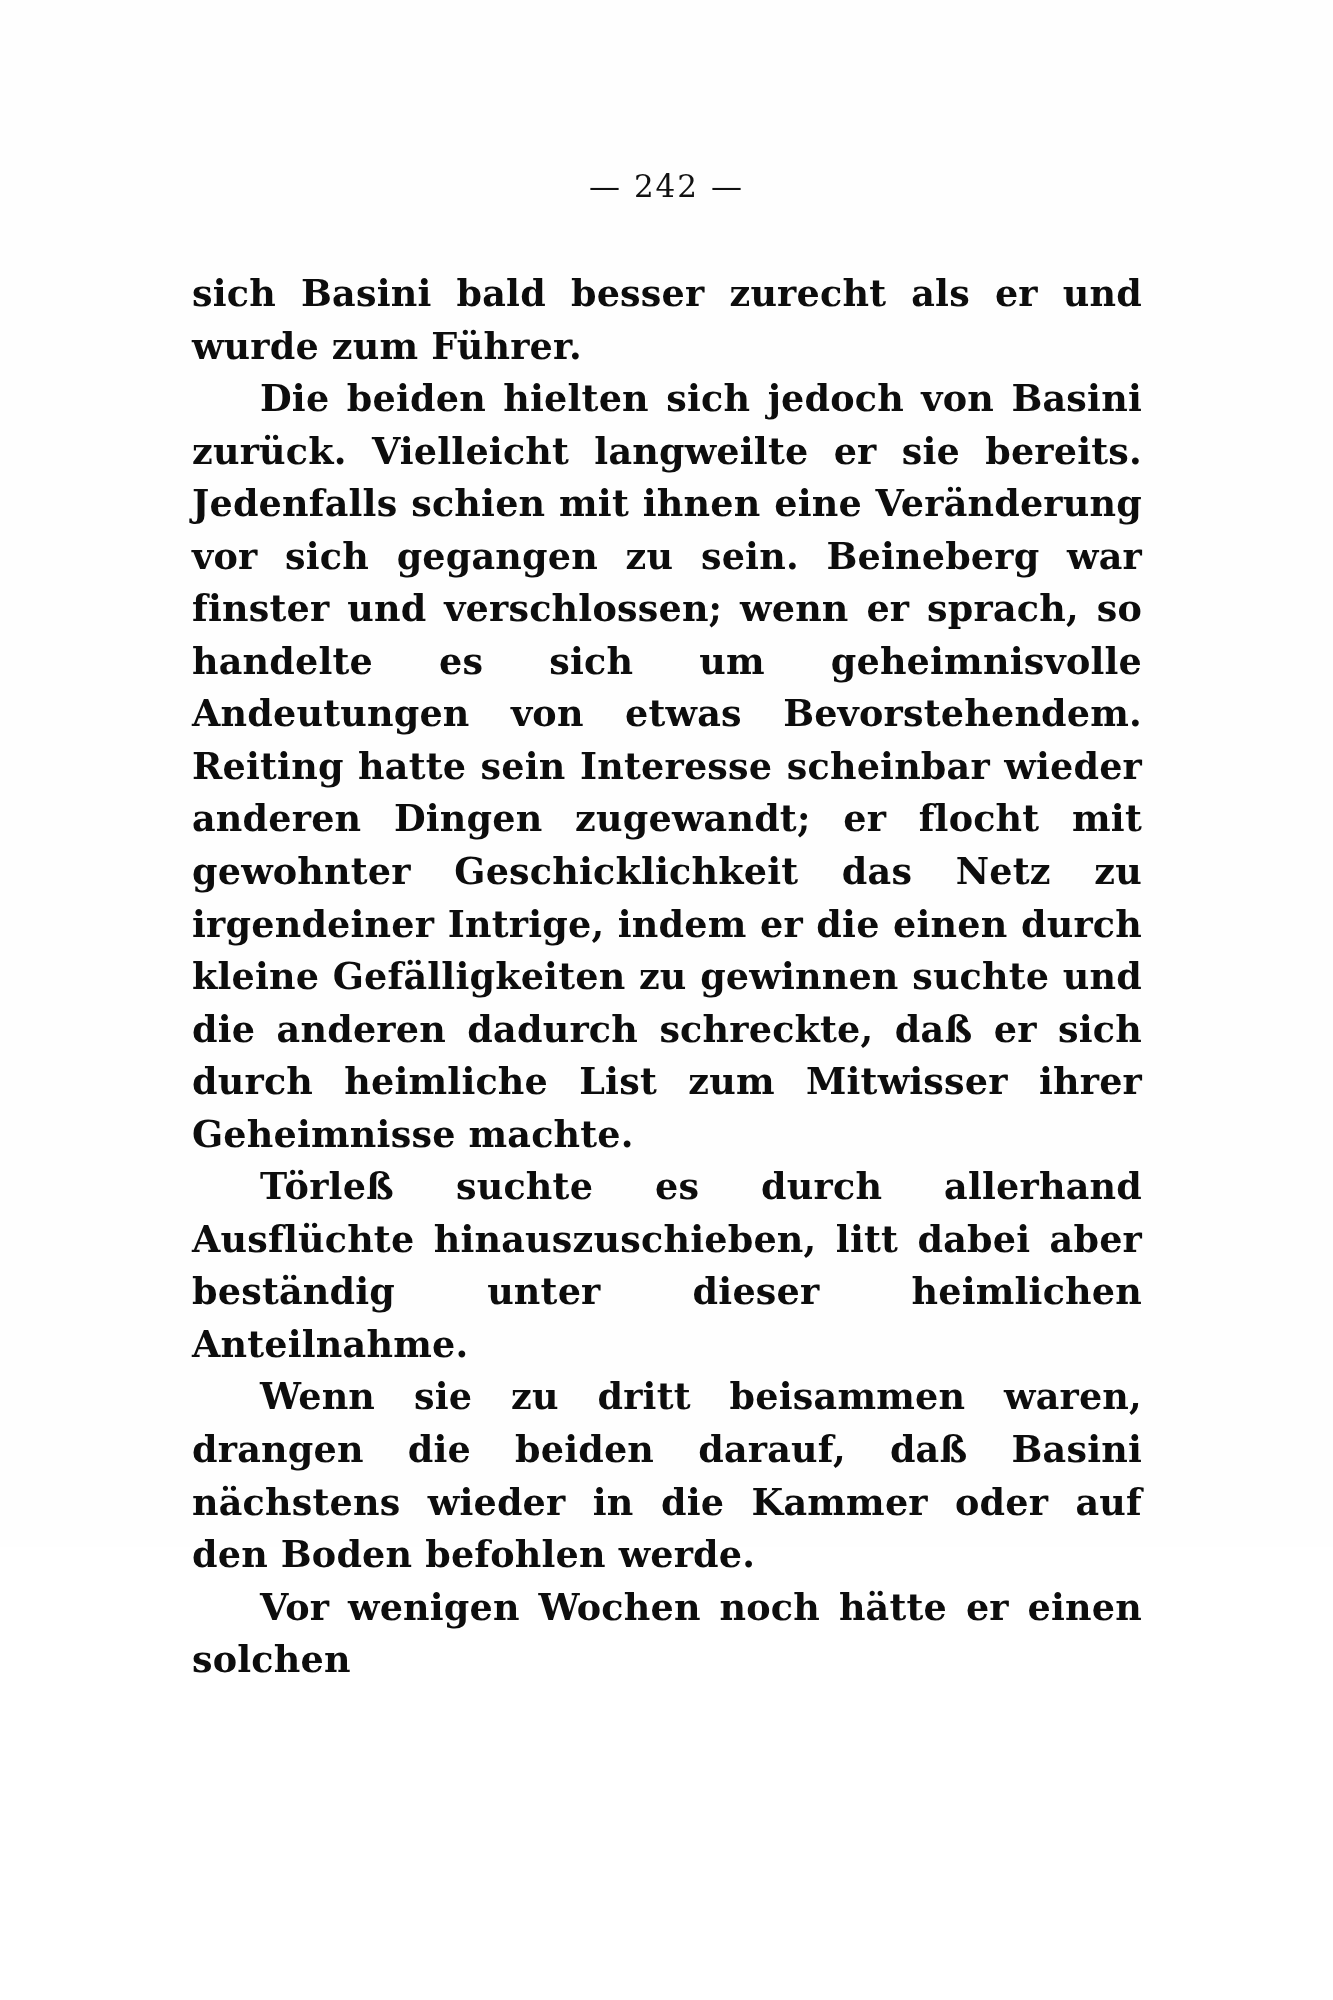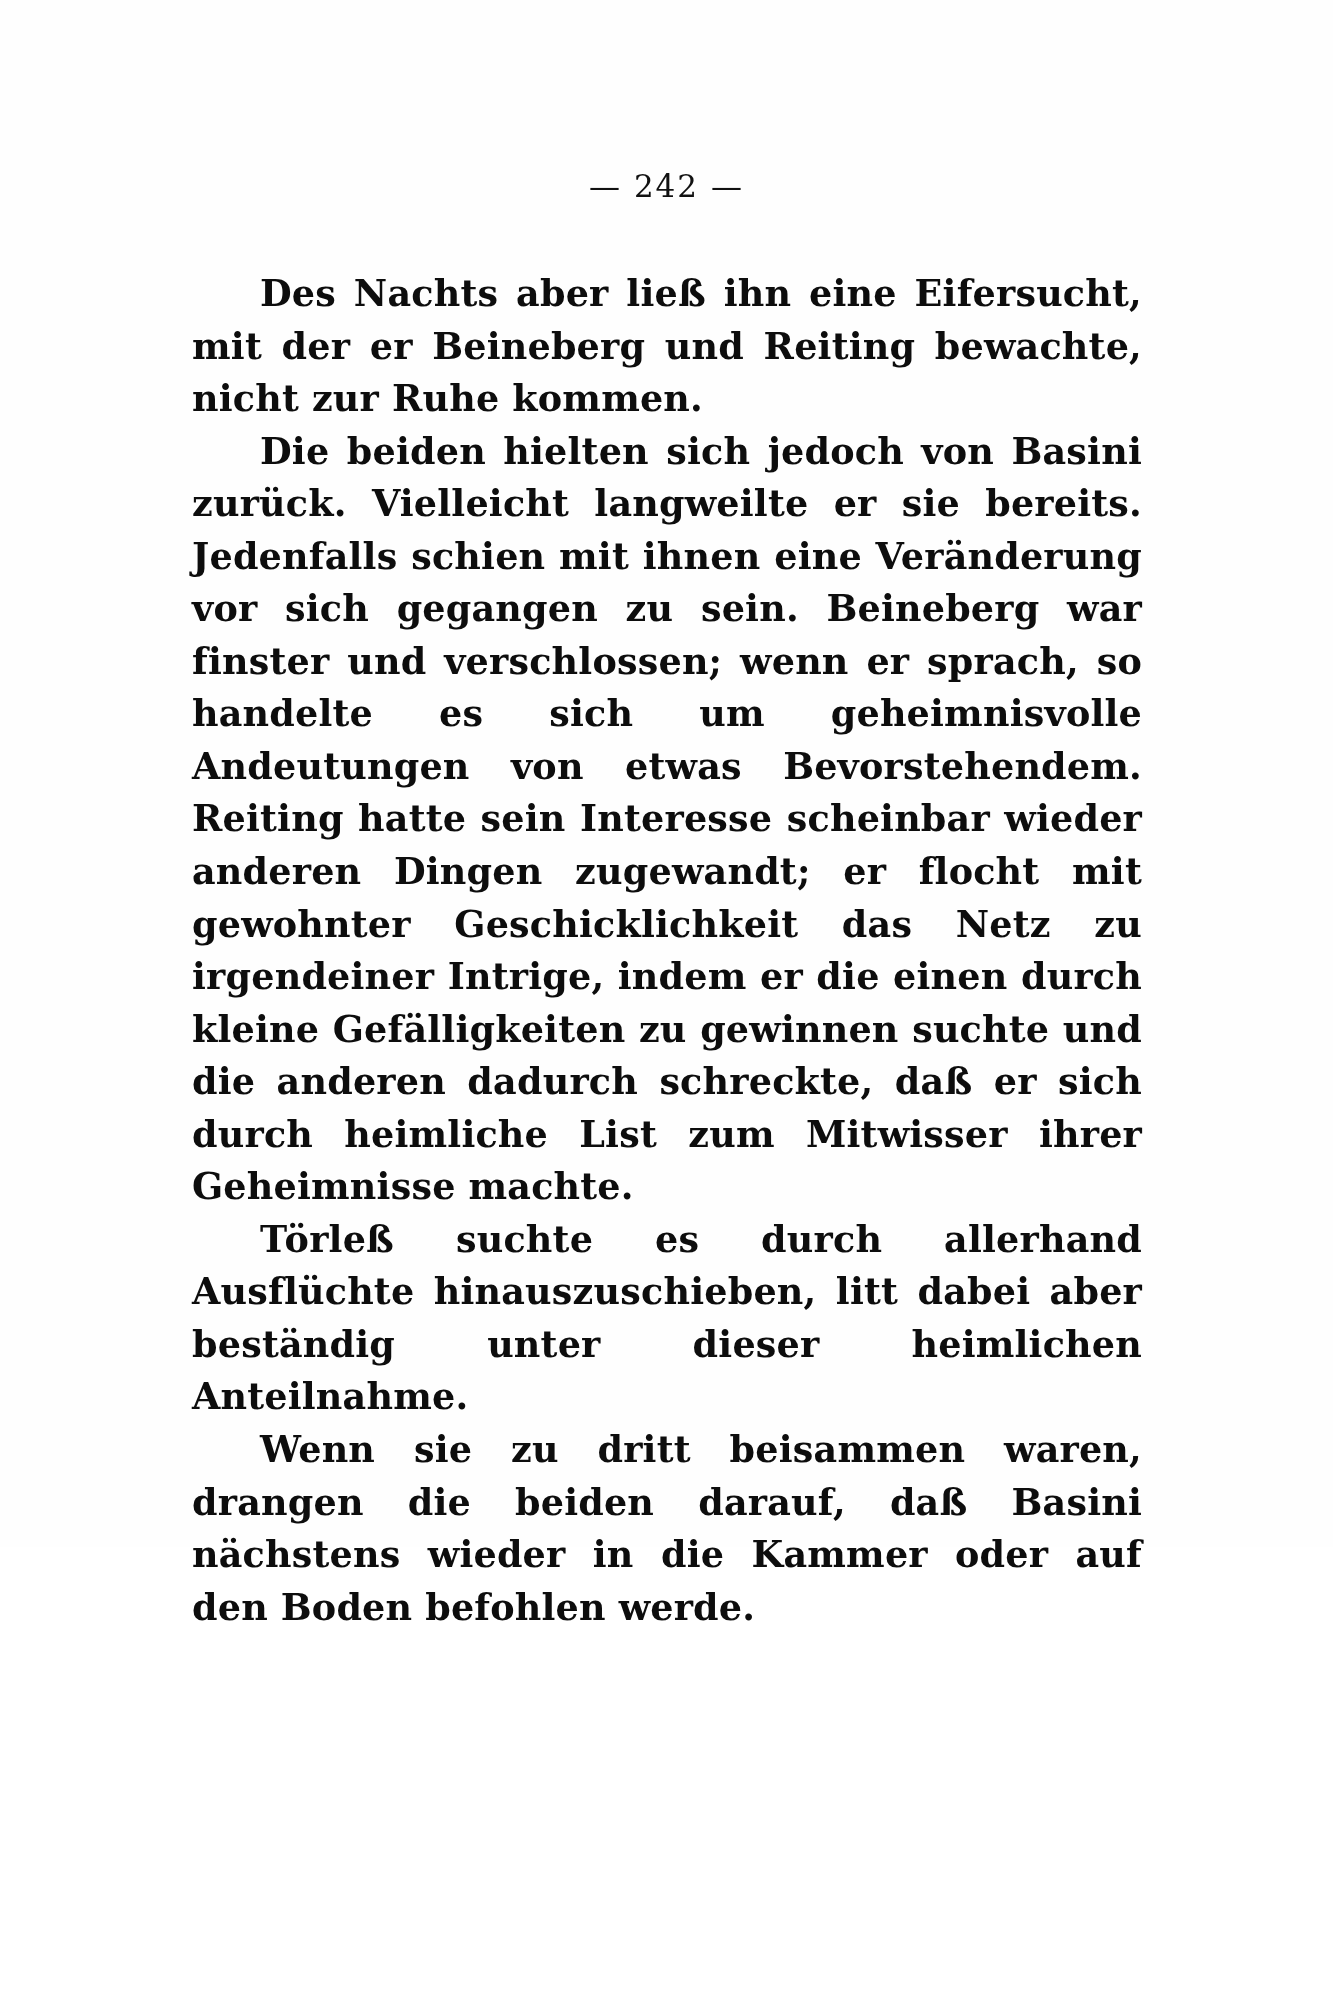--- a/index.html
+++ b/index.html
@@ -59,19 +59,20 @@
   }
 </style>
 </head>
 <body>
 
 <div class="page">
 
   <div class="page-number">— 242 —</div>
 
   <div class="body-text">
-    <p class="para">Des Nachts aber ließ ihn eine Eifersucht, mit der er Beineberg und Reiting bewachte, nicht zur Ruhe kommen.</p>
+    <p class="para first">sich Basini bald besser zurecht als er und wurde zum Führer.</p>
     <p class="para">Die beiden hielten sich jedoch von Basini zurück. Vielleicht langweilte er sie bereits. Jedenfalls schien mit ihnen eine Veränderung vor sich gegangen zu sein. Beineberg war finster und verschlossen; wenn er sprach, so handelte es sich um geheimnisvolle Andeutungen von etwas Bevorstehendem. Reiting hatte sein Interesse scheinbar wieder anderen Dingen zugewandt; er flocht mit gewohnter Geschicklichkeit das Netz zu irgendeiner Intrige, indem er die einen durch kleine Gefälligkeiten zu gewinnen suchte und die anderen dadurch schreckte, daß er sich durch heimliche List zum Mitwisser ihrer Geheimnisse machte.</p>
     <p class="para">Törleß suchte es durch allerhand Ausflüchte hinauszuschieben, litt dabei aber beständig unter dieser heimlichen Anteilnahme.</p>
     <p class="para">Wenn sie zu dritt beisammen waren, drangen die beiden darauf, daß Basini nächstens wieder in die Kammer oder auf den Boden befohlen werde.</p>
+    <p class="para">Vor wenigen Wochen noch hätte er einen solchen</p>
   </div>
 
 </div>
 
 </body></html>

